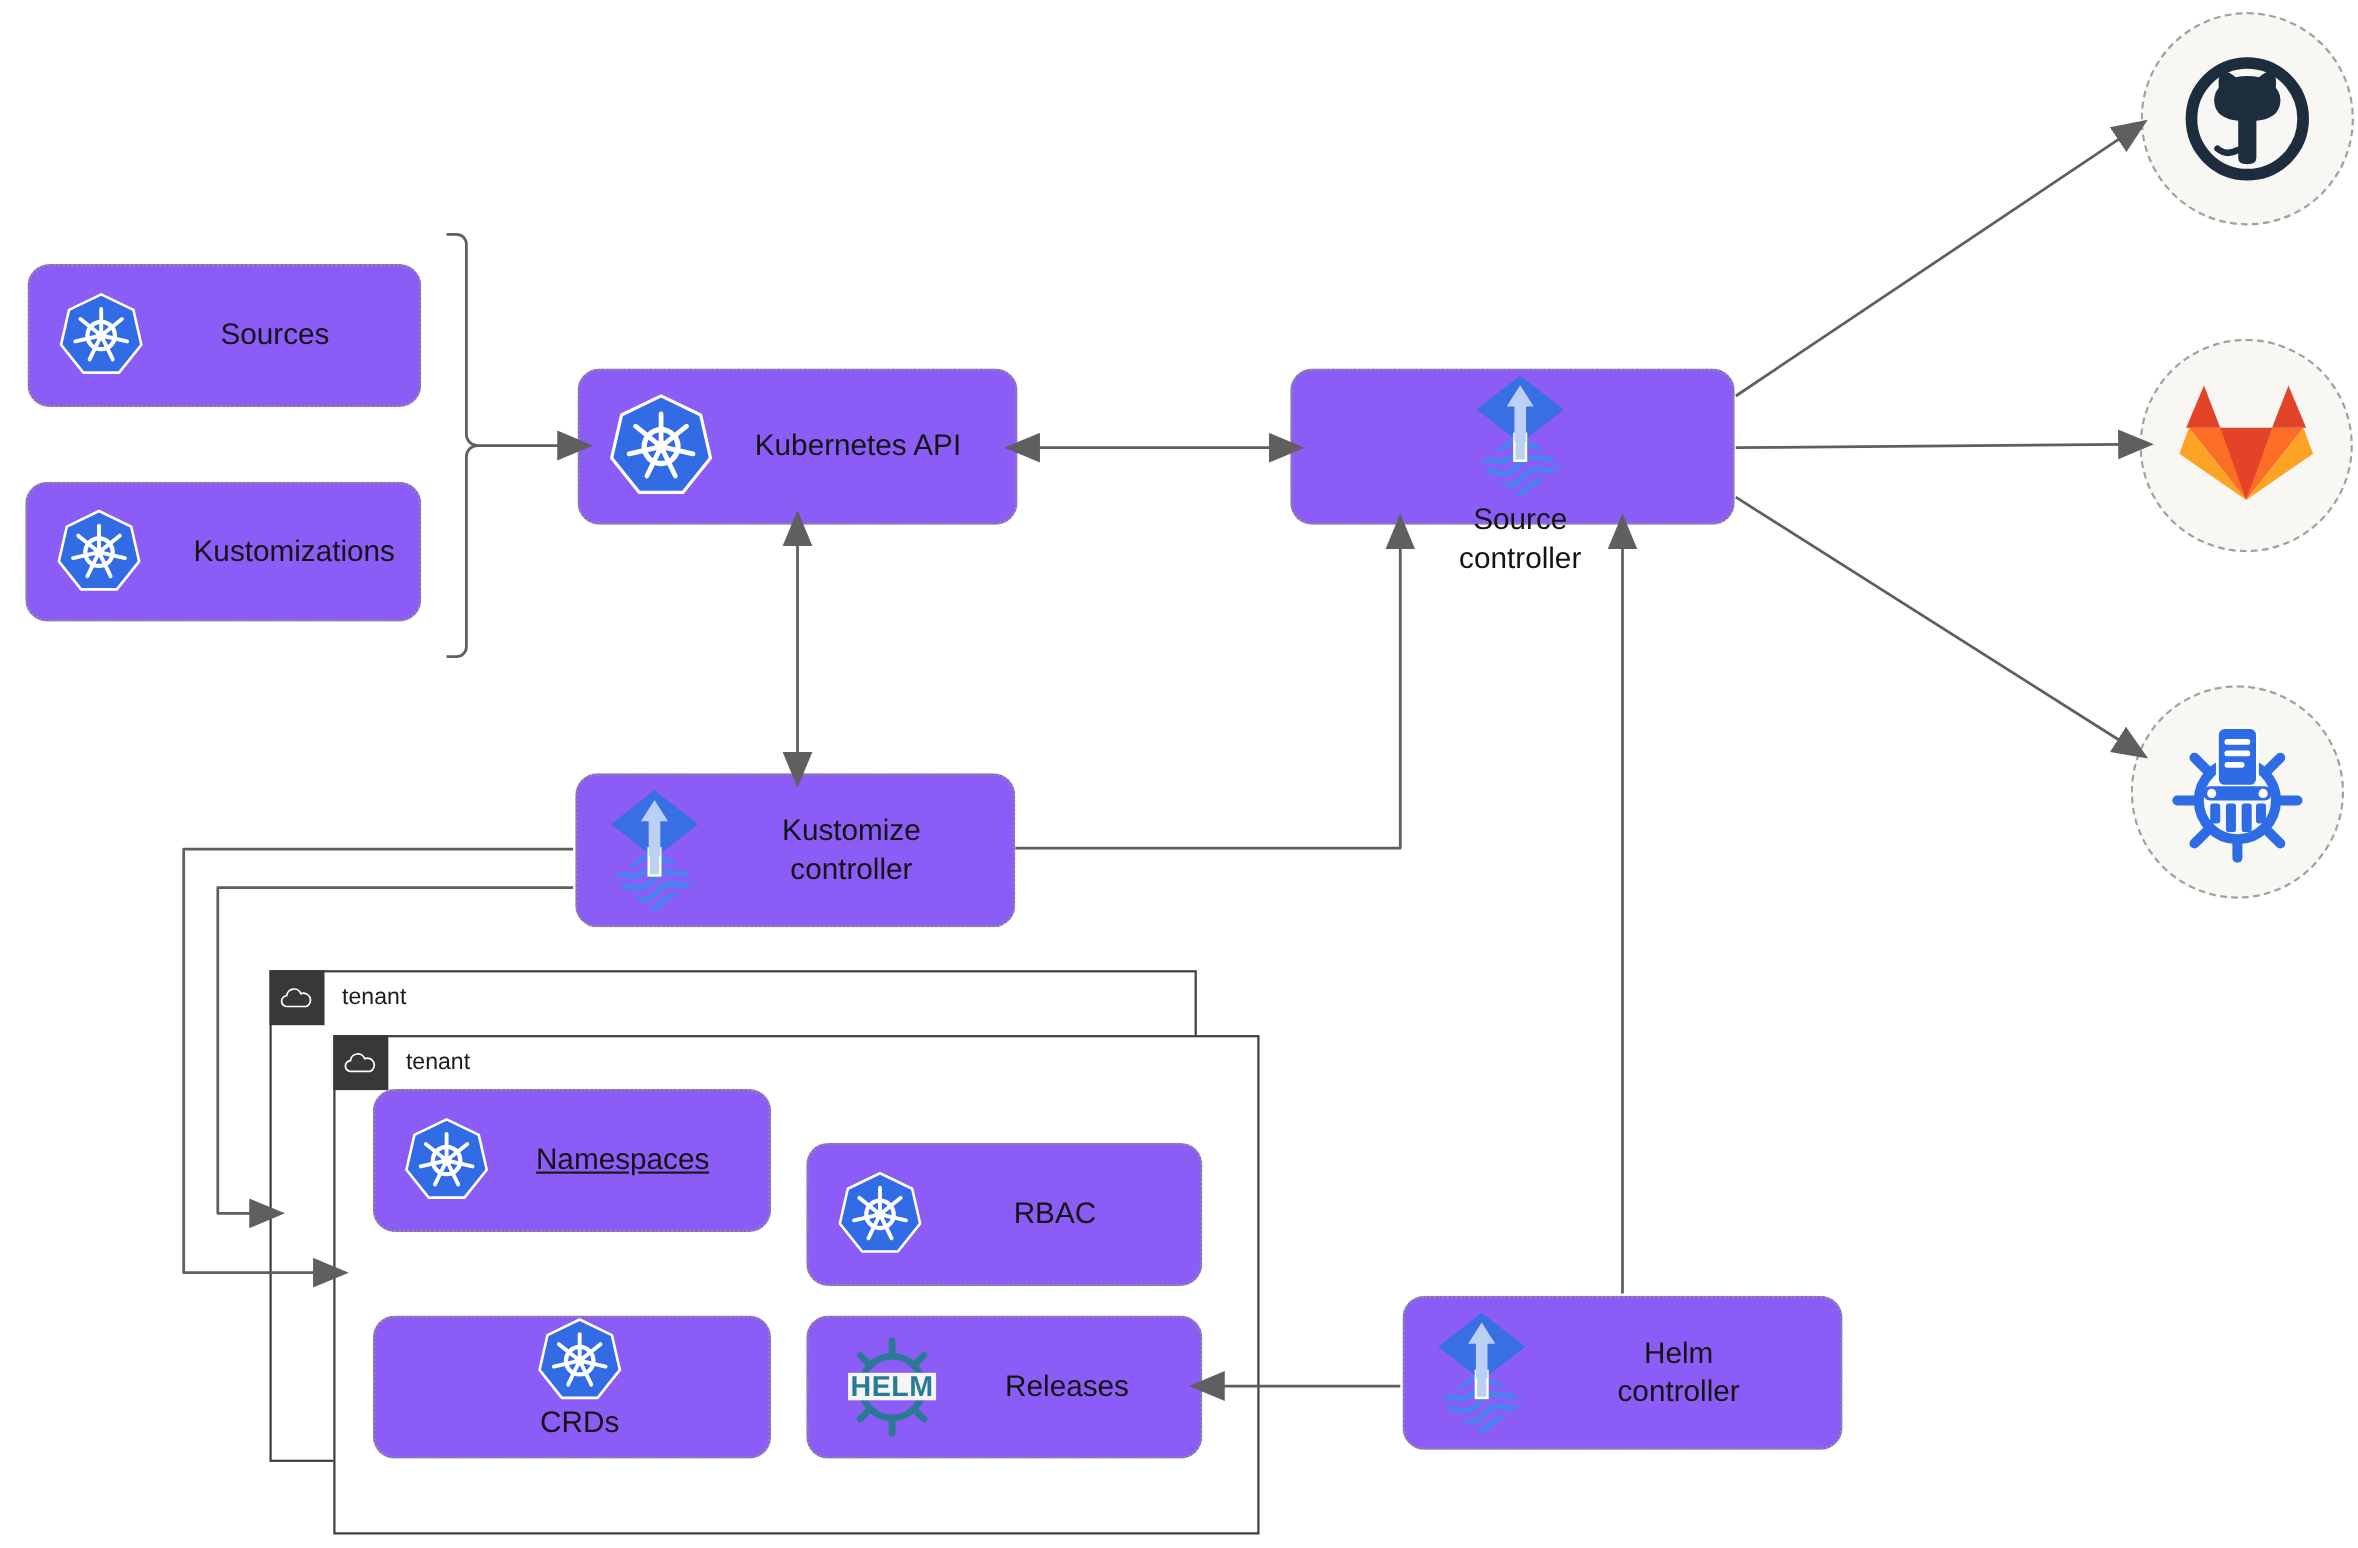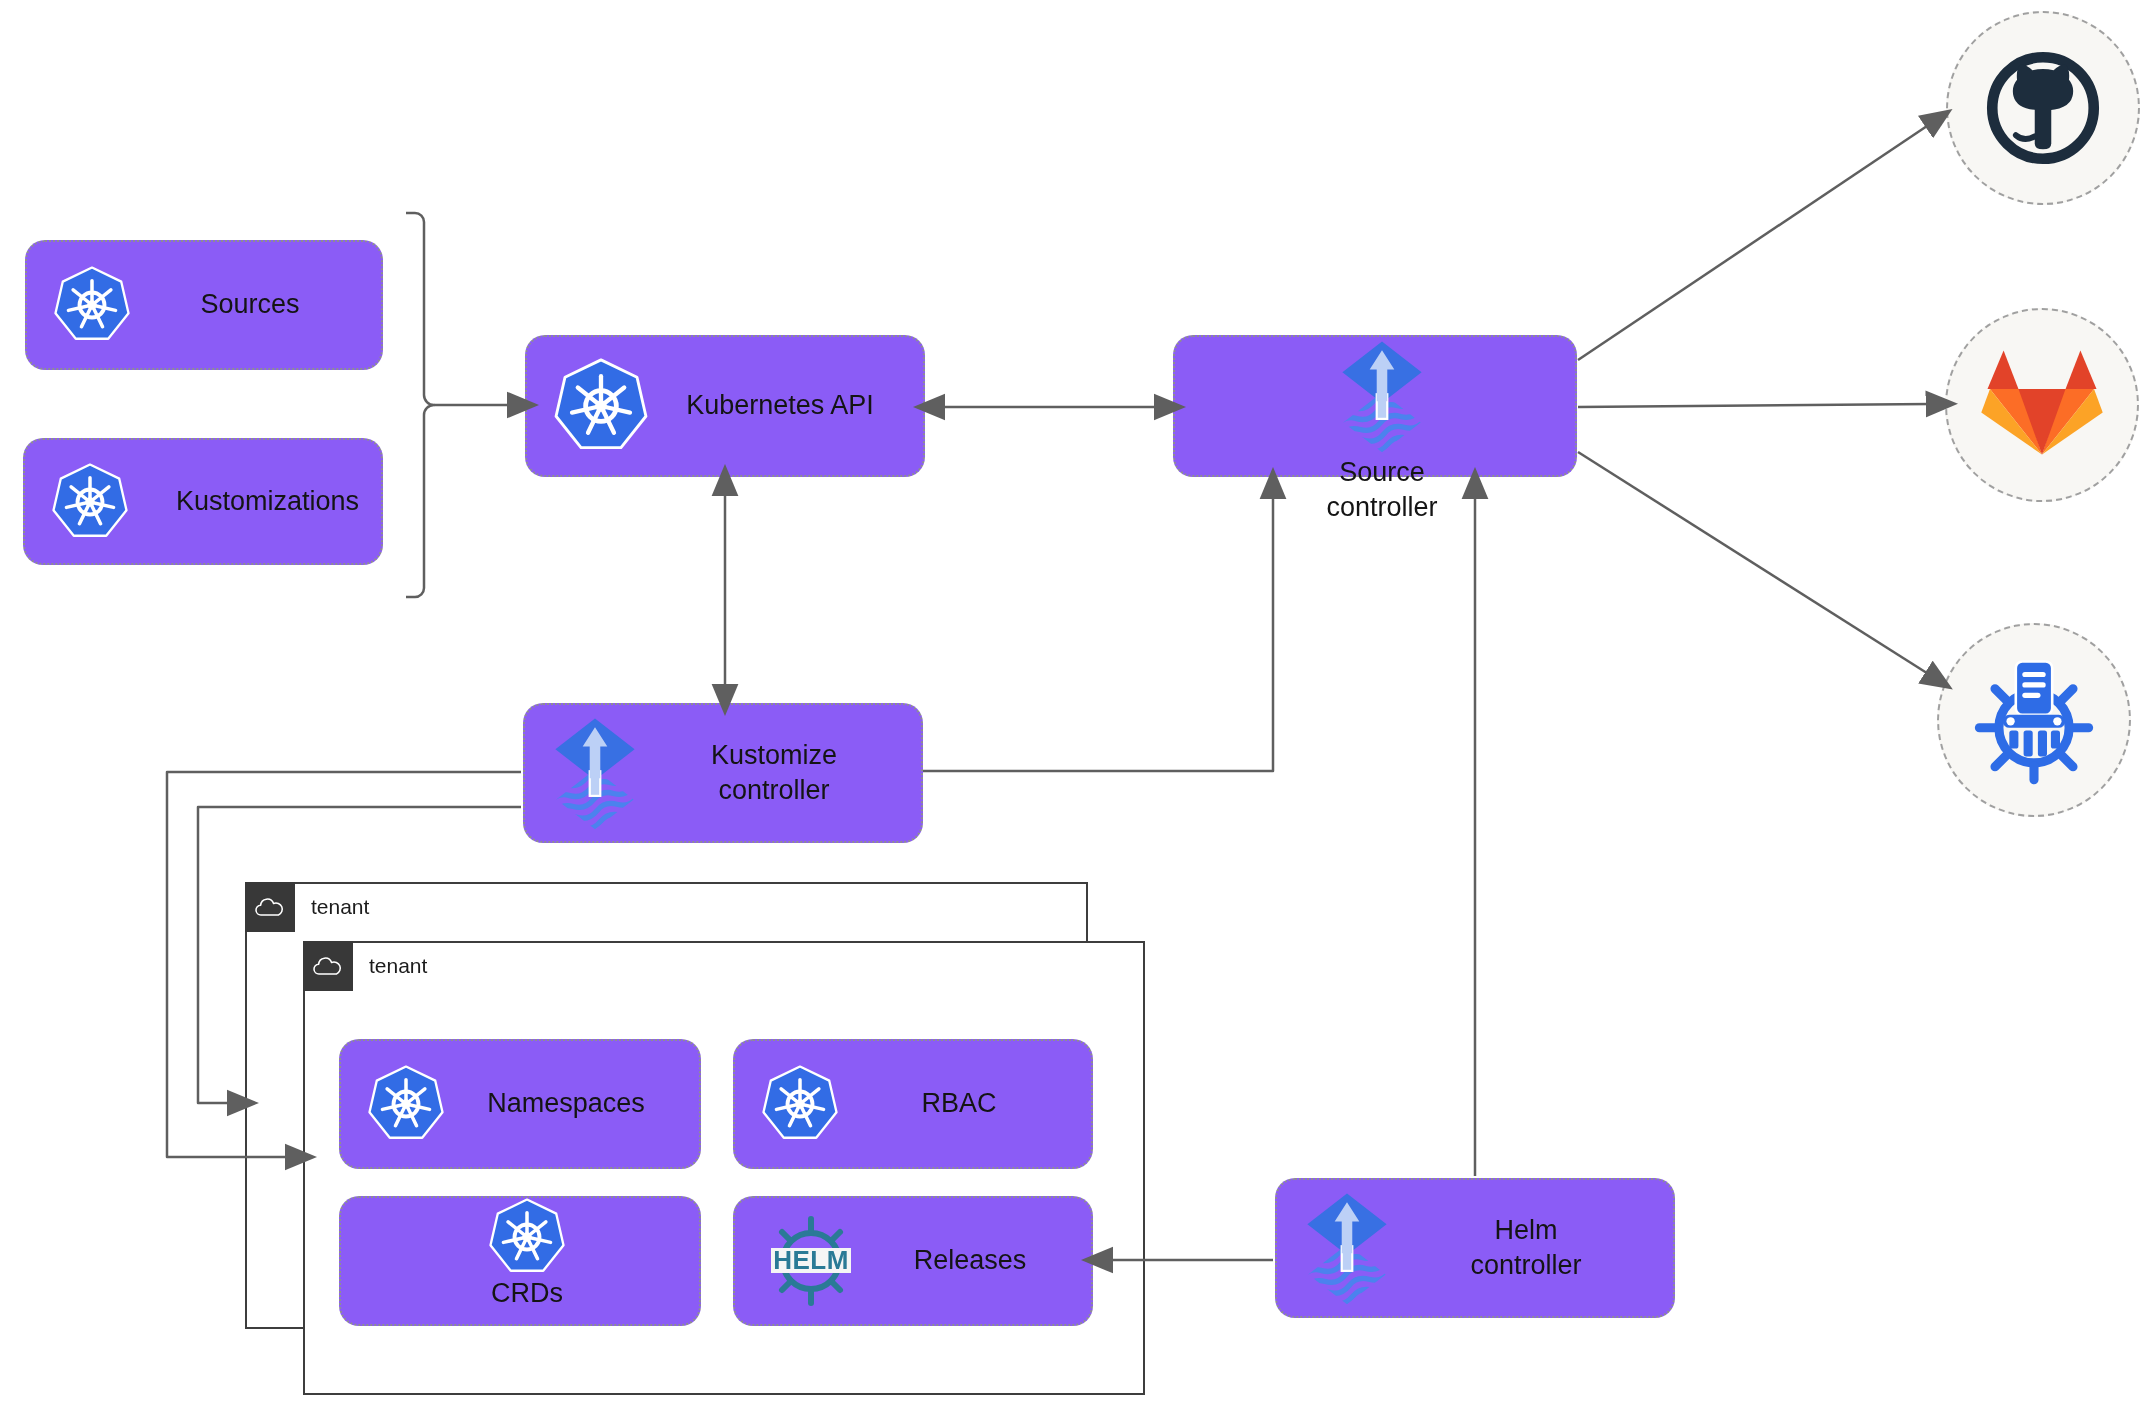--- a/index.html
+++ b/index.html
@@ -15,21 +15,21 @@
   .ic.k8s{width:78px;height:78px;}
   .ic.flux{width:88px;height:118px;}
   .ic.helmlogo{width:100px;height:100px;}
   
   #n-sources{left:25px;top:240px;width:358px;height:130px;}
   #n-kustomizations{left:23px;top:438px;width:360px;height:127px;gap:37px;}
   #n-k8s-api{left:525px;top:335px;width:400px;height:142px;}
   #n-source-ctrl{left:1173px;top:335px;width:404px;height:142px;flex-direction:column;}
   #n-kustomize-ctrl{left:523px;top:703px;width:400px;height:140px;}
   #n-helm-ctrl{left:1275px;top:1178px;width:400px;height:140px;z-index:4;}
-  #n-namespaces{left:339px;top:1039px;width:362px;height:130px;z-index:5;}
+  #n-namespaces{left:339px;top:990px;width:362px;height:130px;z-index:5;text-decoration:underline;}
   #n-rbac{left:733px;top:1039px;width:360px;height:130px;z-index:5;}
   #n-crds{left:339px;top:1196px;width:362px;height:130px;z-index:5;flex-direction:column;}
   #n-releases{left:733px;top:1196px;width:360px;height:130px;z-index:5;}
   
   .tenant{position:absolute;box-sizing:border-box;background:#fff;border:2px solid #3d3d3d;}
   #tenant-back{left:245px;top:882px;width:843px;height:447px;z-index:2;}
   #tenant-front{left:303px;top:941px;width:842px;height:454px;z-index:3;}
   .tenant-head{position:absolute;left:-2px;top:-2px;width:50px;height:50px;background:#383838;
                display:flex;align-items:center;justify-content:center;}
   .tenant-label{position:absolute;left:64px;top:11px;font-size:21px;color:#1c1c1c;}

